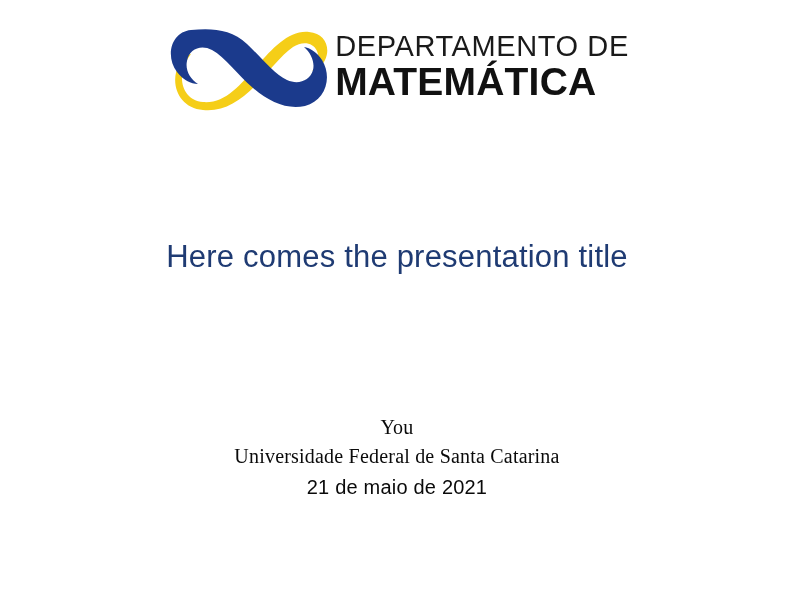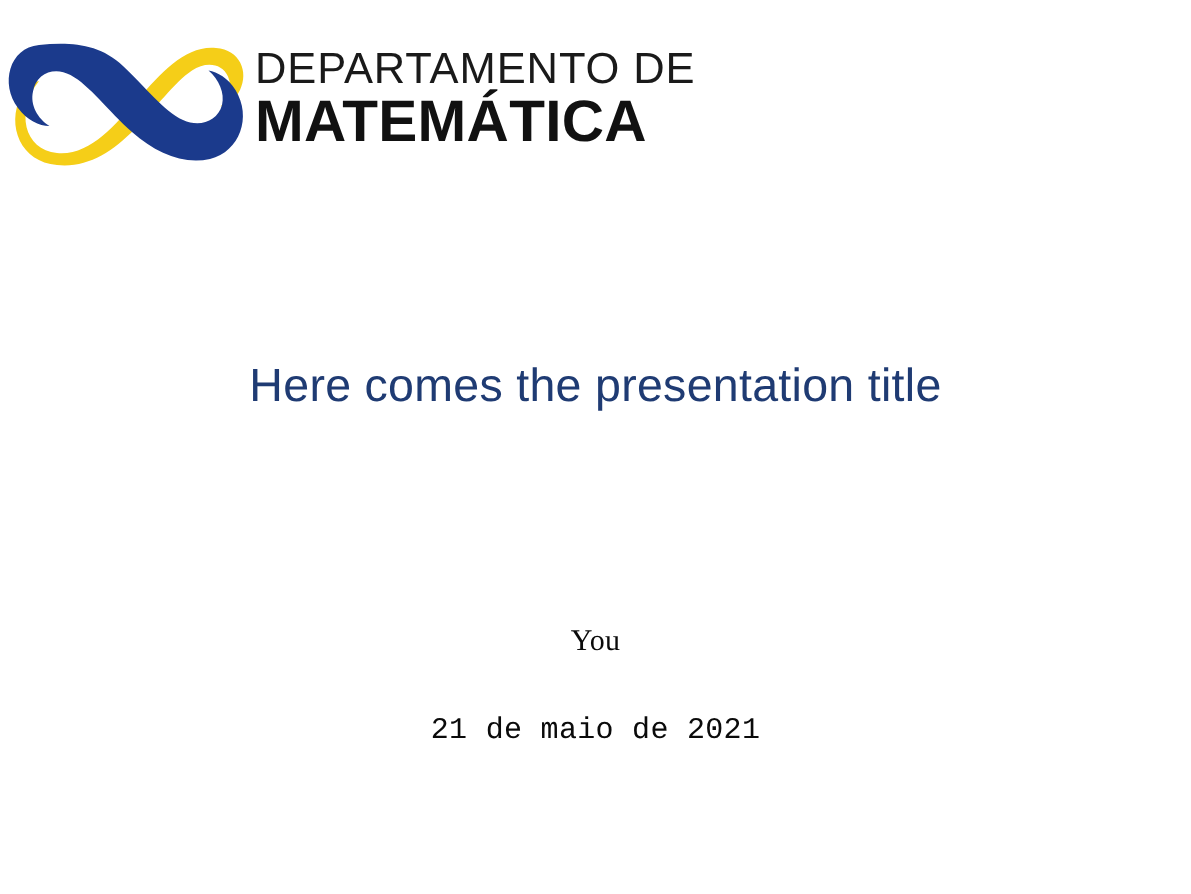--- a/index.html
+++ b/index.html
@@ -20,20 +20,21 @@
   }
 
   
   .logo-block {
     position: absolute;
     left: 0;
     right: 0;
     top: 18px;
     display: flex;
     align-items: center;
+    justify-content: center;
     gap: 0px;
   }
 
   .logo-mark {
     width: 168px;
     height: 96px;
     flex: 0 0 auto;
     display: block;
   }
 
@@ -107,21 +108,21 @@
   
   .date-area {
     position: absolute;
     left: 0;
     right: 0;
     top: 476px;
     text-align: center;
   }
 
   .slide-date {
-    font-family: Liberation Mono, monospace;
+    font-family: Liberation Sans, sans-serif;
     font-size: 20px;
     font-weight: 400;
     color: #0a0a0a;
     letter-spacing: 0.2px;
     margin: 0;
   }
 </style>
 </head>
 <body>
 
@@ -166,19 +167,20 @@
       <div class="wordmark-line2">MATEMÁTICA</div>
     </div>
   </div>
 
   <div class="title-area">
     <h1 class="slide-title">Here comes the presentation title</h1>
   </div>
 
   <div class="author-area">
     <div class="author-name">You</div>
+    <div class="author-institute">Universidade Federal de Santa Catarina</div>
   </div>
 
   <div class="date-area">
     <div class="slide-date">21 de maio de 2021</div>
   </div>
 
 </div>
 
 </body></html>

